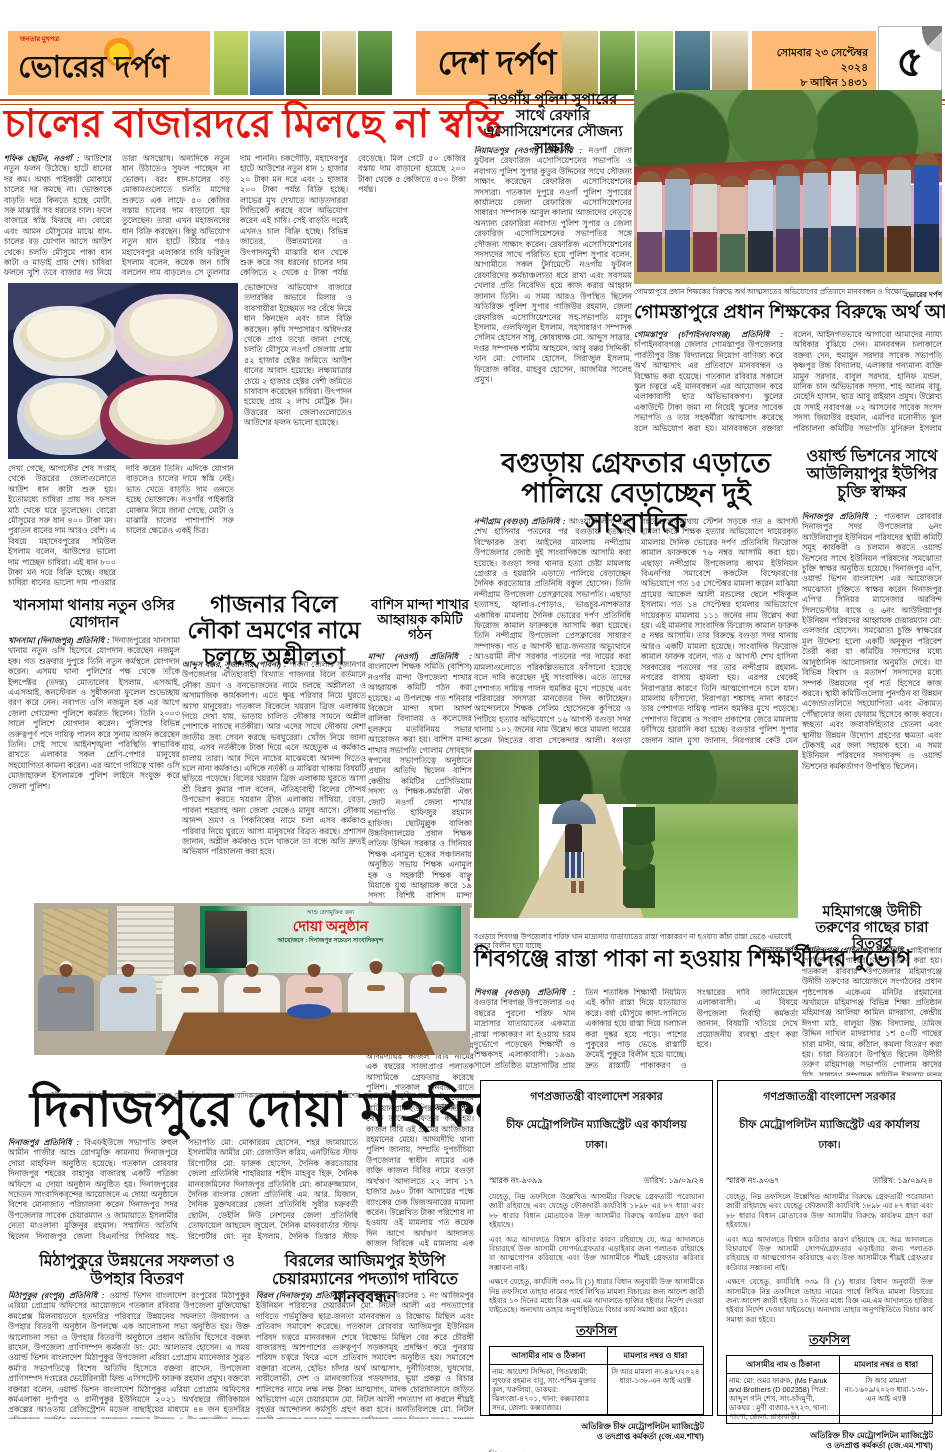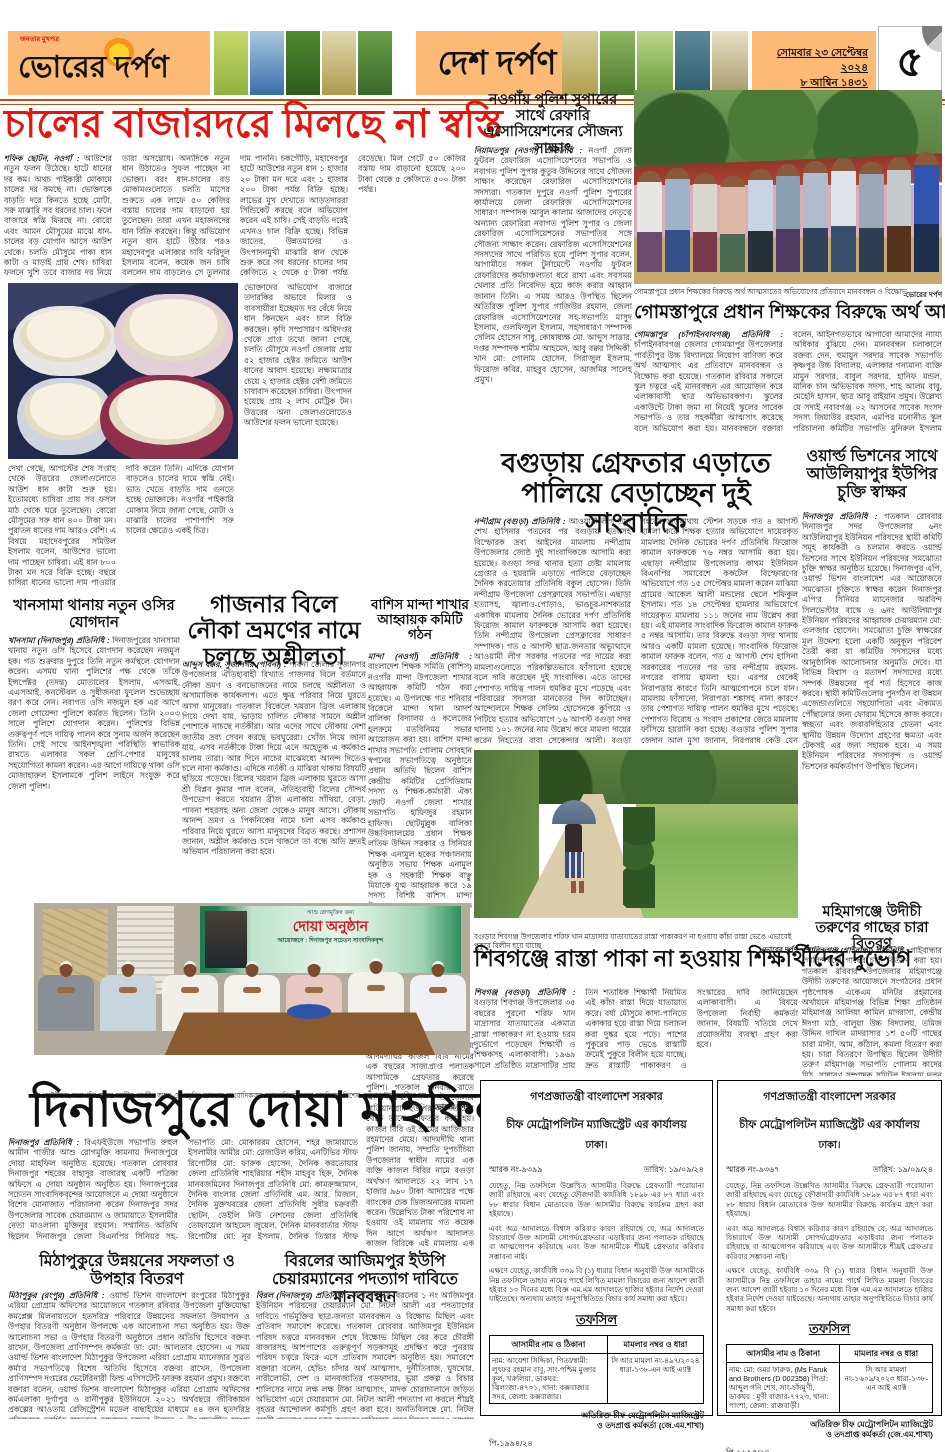--- a/index.html
+++ b/index.html
@@ -107,21 +107,21 @@
   .pp-person:nth-child(6){--shirt:#f2f0ea;height:92%;}
   .pp-person:nth-child(7){--shirt:#eef0f4;}
   .pp-table{position:absolute;left:30%;bottom:0;width:62%;height:28%;
      background:#8a5a30;clip-path:polygon(7% 0,93% 0,100% 100%,0 100%);}
   .pp-bag{position:absolute;left:58%;bottom:24%;width:44px;height:15px;border-radius:50%;background:#2f55a8;}
   
   .notice{border:1.5px solid #000;padding:7px 8px;box-sizing:border-box;background:#fff;}
   .notice .t1{font-size:11px;font-weight:bold;text-align:center;}
   .notice .t2{font-size:11px;font-weight:bold;text-align:center;margin-top:9px;}
   .notice .t3{font-size:10px;font-weight:bold;text-align:center;margin-top:2px;}
-  .notice .memo-row{display:flex;justify-content:space-between;font-size:8px;margin-top:9px;}
+  .notice .memo-row{display:flex;justify-content:space-between;font-size:8px;margin-top:20px;}
   .notice p{font-size:7.3px;line-height:9.4px;text-align:justify;margin:5px 0 0 0;}
   .notice .taf{font-size:13px;font-weight:bold;text-align:center;text-decoration:underline;margin:6px 0 4px 0;}
   .ntable{width:100%;border-collapse:collapse;}
   .ntable th{border:1px solid #000;font-size:8px;padding:2px;text-align:center;}
   .ntable td{border:1px solid #000;font-size:7.3px;line-height:9px;padding:2px;vertical-align:top;text-align:left;}
   .ntable td.case{text-align:center;}
   .notice .sig{font-size:8px;font-weight:bold;text-align:right;line-height:10px;margin-top:7px;}
   .notice .code{font-size:8px;margin-top:6px;}
 </style>
 </head>
@@ -144,21 +144,21 @@
   <div class="abs cream" style="left:396px;top:31px;width:162px;height:64px;margin-left:20px;">
     <div class="center-title">দেশ দর্পণ</div>
   </div>
   <div class="abs strip" style="left:562px;top:31px;width:186px;height:64px;">
     <div style="background:linear-gradient(#d8cf9a,#b0a050);"></div>
     <div style="background:linear-gradient(#8fb860,#4e7a2e);"></div>
     <div style="background:linear-gradient(#bcd88a,#6a9a3a);"></div>
     <div style="background:linear-gradient(#5c8a9a,#2e5c6e);"></div>
     <div style="background:linear-gradient(#e8e0c8,#a89868);"></div>
   </div>
-  <div class="abs cream date-box" style="left:752px;top:31px;width:124px;height:64px;box-sizing:border-box;text-decoration:underline;">
+  <div class="abs cream date-box" style="left:752px;top:31px;width:124px;height:64px;box-sizing:border-box;">
     <div>সোমবার ২৩ সেপ্টেম্বর ২০২৪</div>
     <div>৮ আশ্বিন ১৪৩১</div>
   </div>
   <div class="abs page-tab" style="left:878px;top:26px;width:62px;height:72px;">
     <span class="curl"></span>
     <div class="num">৫</div>
   </div>
   <div class="abs rule" style="left:0;top:99px;width:945px;"></div>
 
   <div class="abs hd-red" style="left:4px;top:104px;width:466px;font-size:39px;white-space:nowrap;">চালের বাজারদরে মিলছে না স্বস্তি</div>

